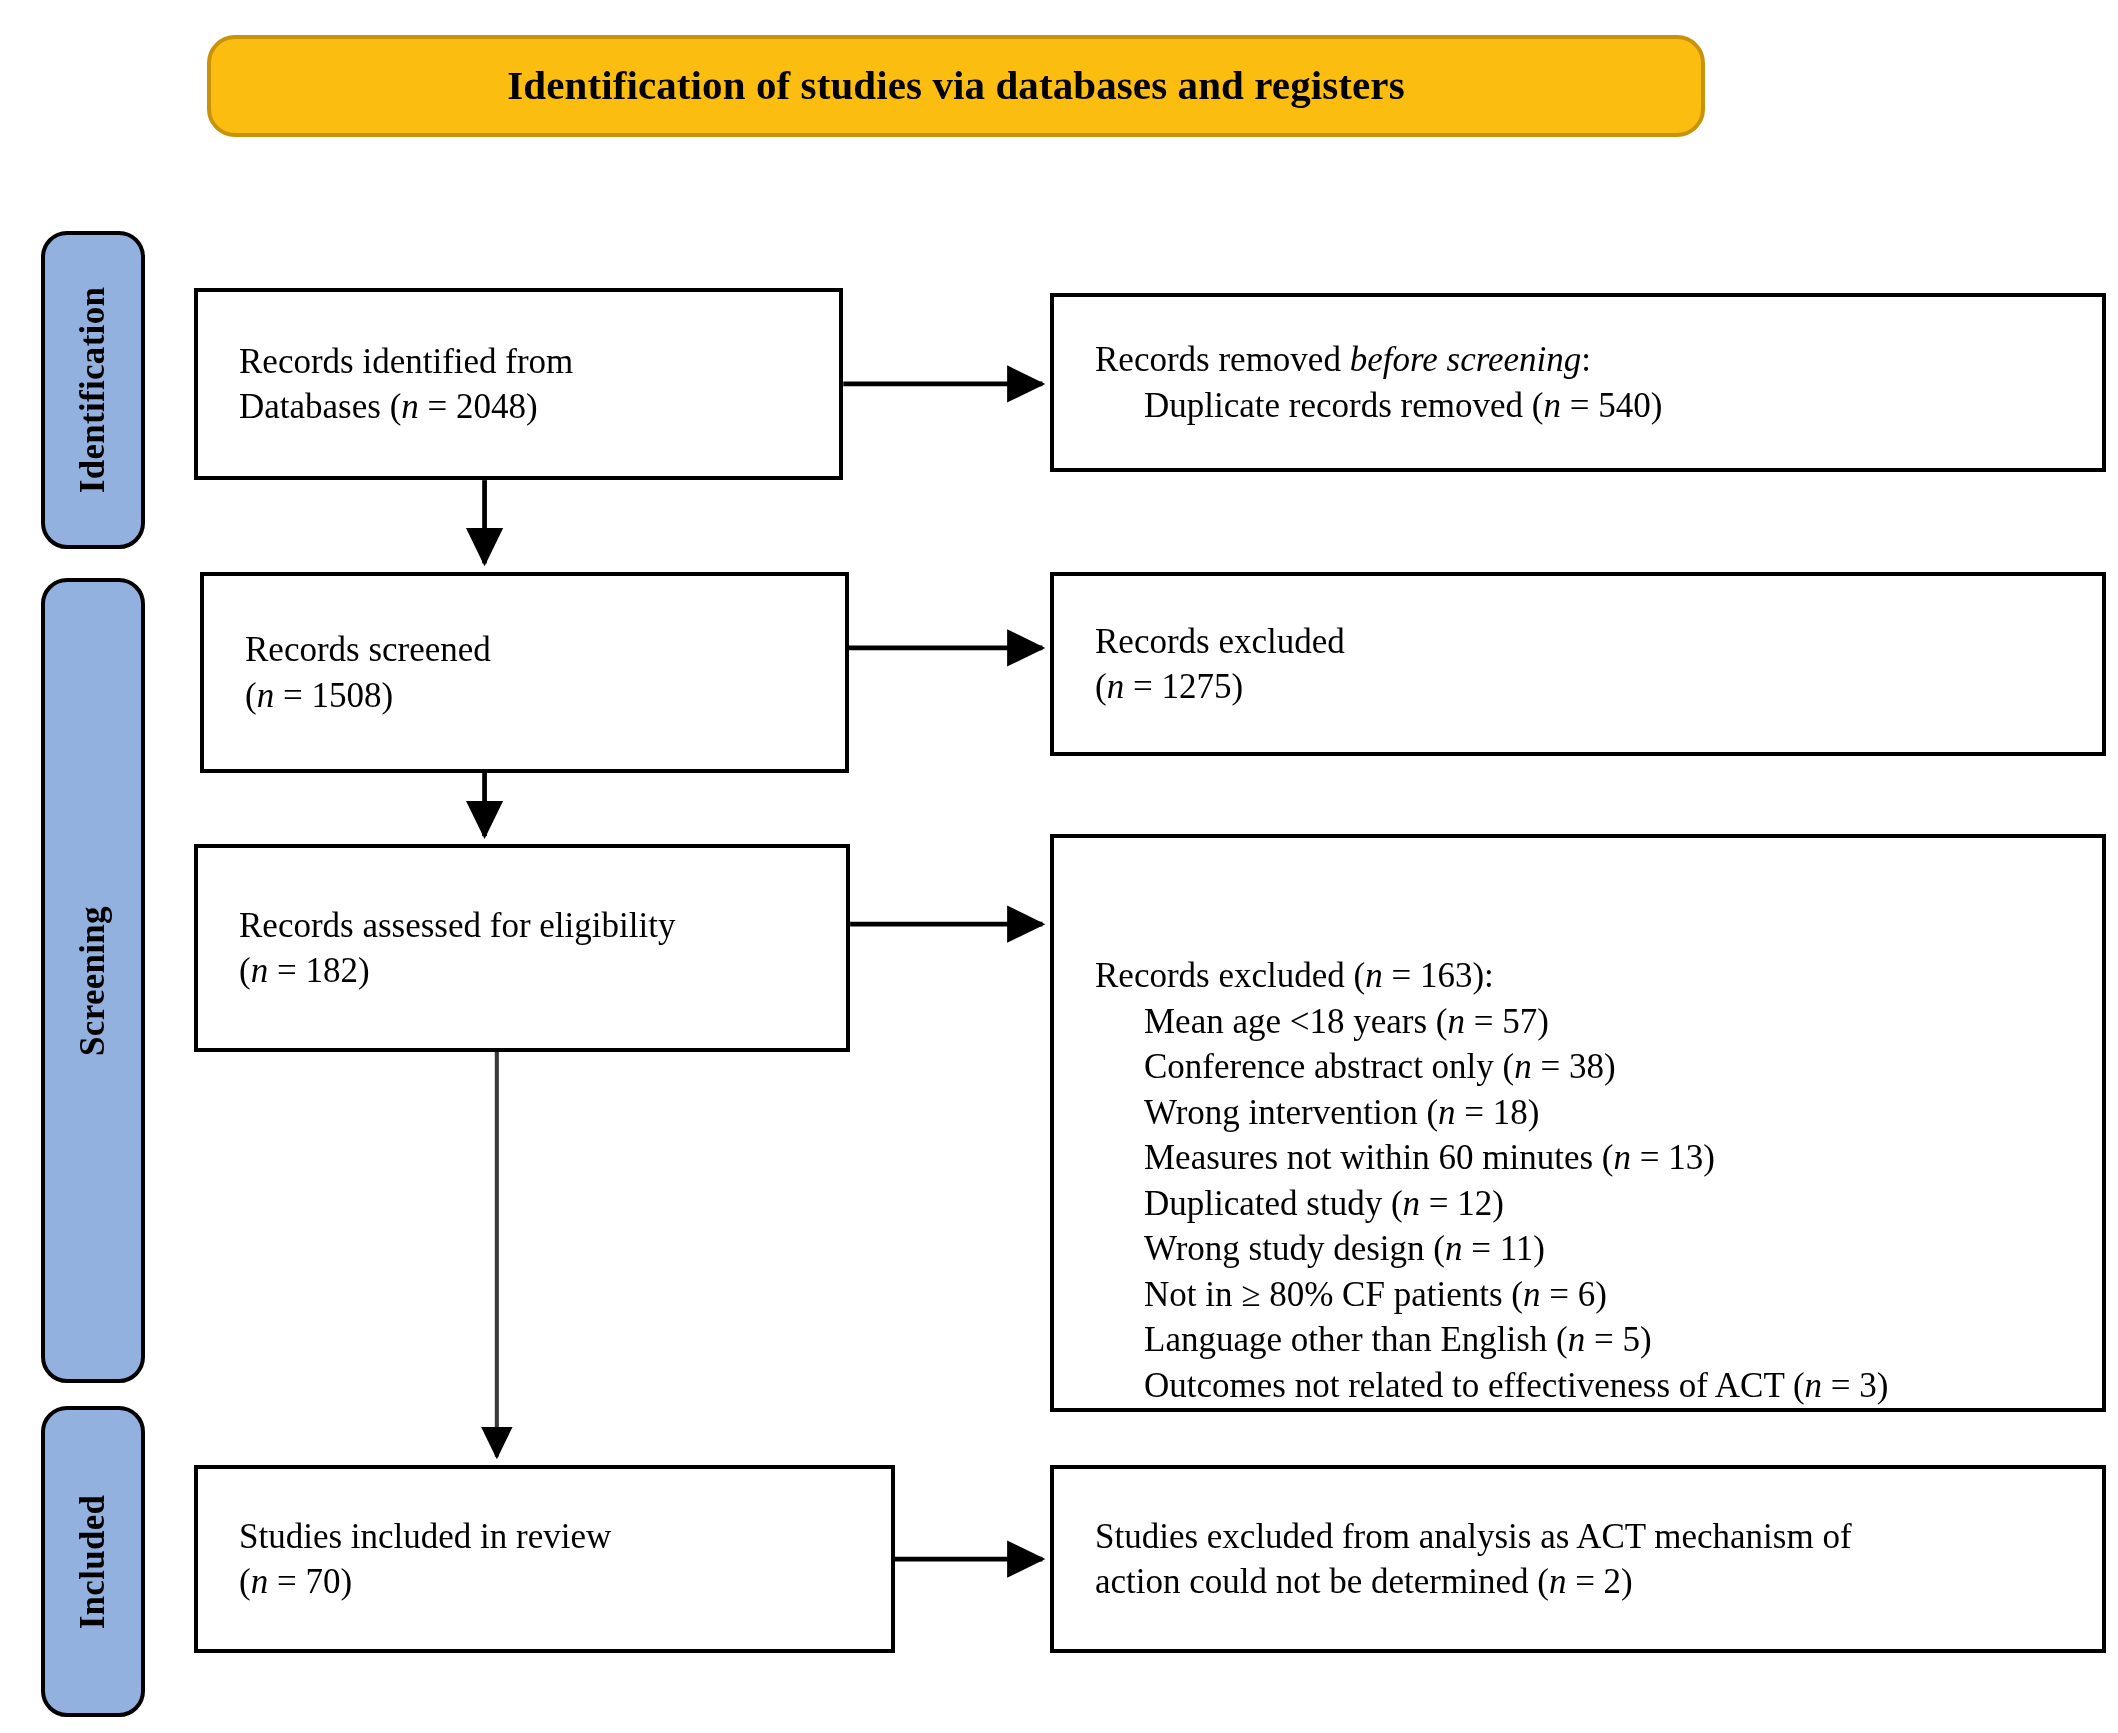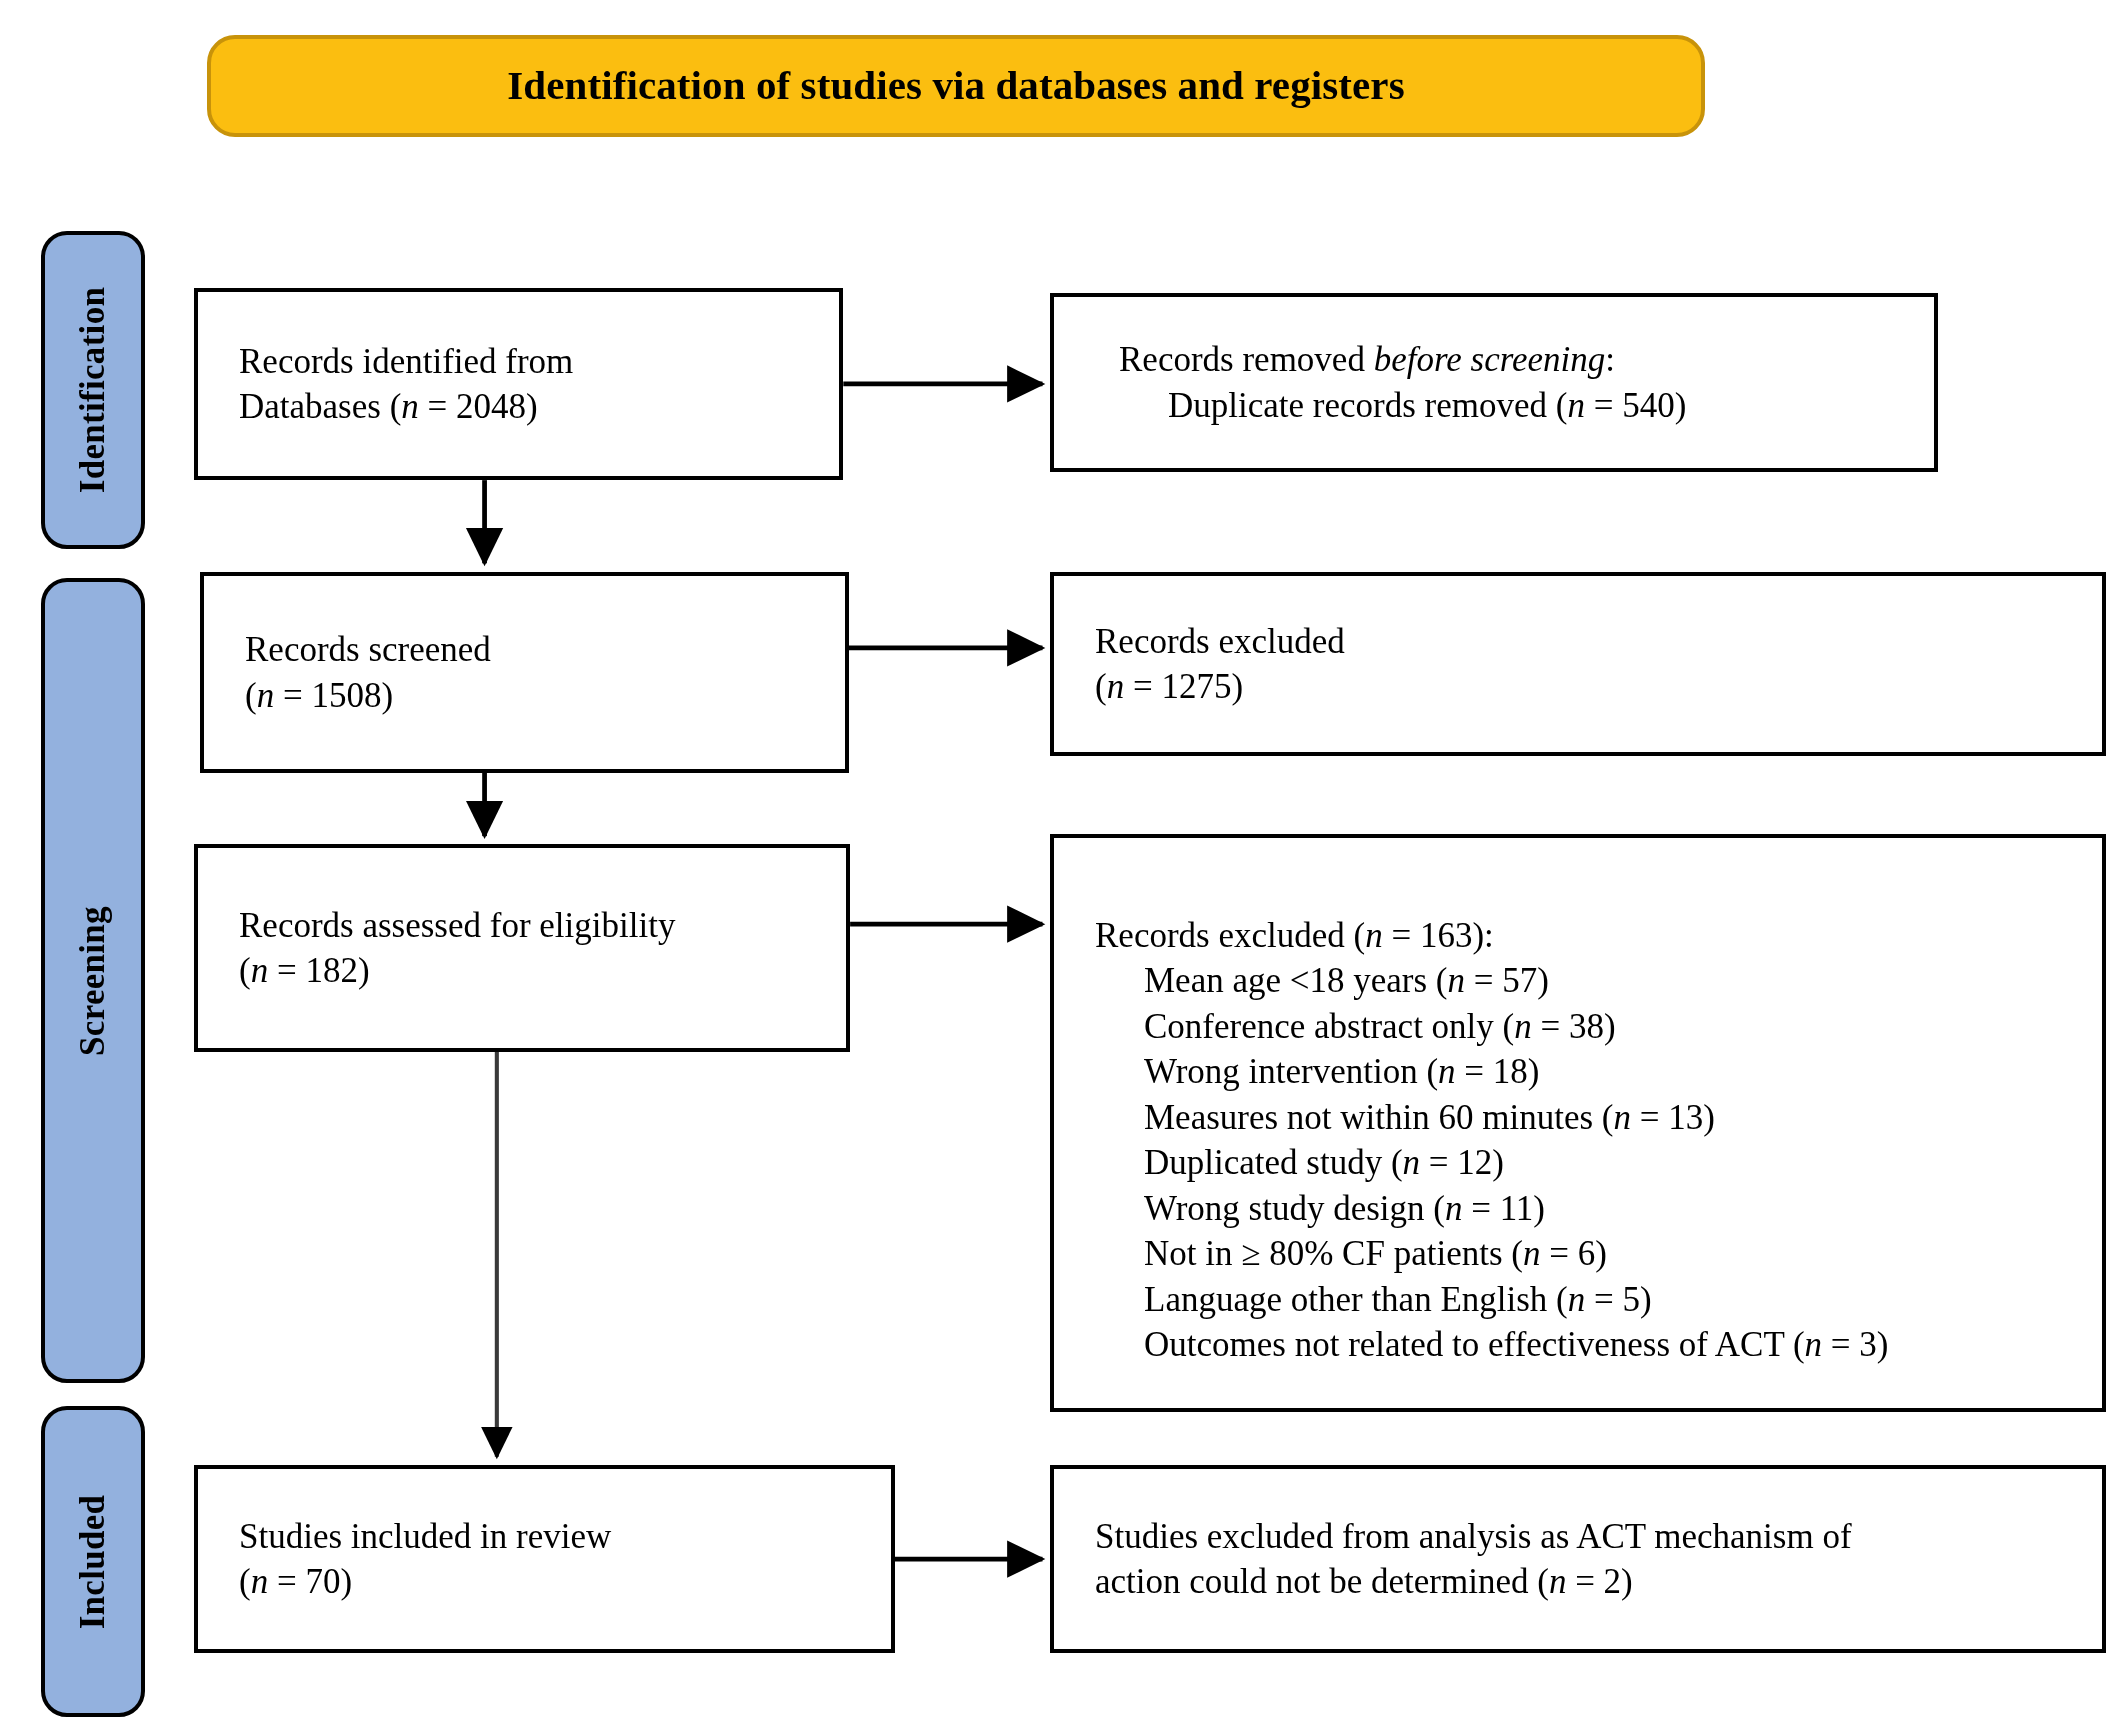--- a/index.html
+++ b/index.html
@@ -87,30 +87,30 @@
     padding: 0 23px;
     color: #000000;
     margin-left: 18px;
   }
   .box-text .ln { display: block; white-space: nowrap; }
   .box-text .ind { padding-left: 49px; }
   .it { font-style: italic; }
 
   
   #box-identified      { left: 194px;  top: 288px;  width: 649px;  height: 192px; }
-  #box-removed         { left: 1050px; top: 293px;  width: 888px; height: 179px; padding-left: 24px; }
+  #box-removed         { left: 1050px; top: 293px;  width: 1056px; height: 179px; }
   #box-screened        { left: 200px;  top: 572px;  width: 649px;  height: 201px; }
   #box-excluded-screen { left: 1050px; top: 572px;  width: 1056px; height: 184px; }
   #box-eligibility     { left: 194px;  top: 844px; width: 656px;  height: 208px; }
   #box-excluded-elig   { left: 1050px; top: 834px; width: 1056px; height: 578px; }
   #box-included        { left: 194px;  top: 1465px; width: 701px;  height: 188px; }
   #box-excluded-final  { left: 1050px; top: 1465px; width: 1056px; height: 188px; }
 
   
-  #box-excluded-elig { justify-content: center; padding-top: 34px; }
+  #box-excluded-elig { justify-content: flex-end; padding-top: 34px; }
 
   
   #arrow-layer {
     position: absolute;
     left: 0;
     top: 0;
     width: 2119px;
     height: 1733px;
     pointer-events: none;
   }

